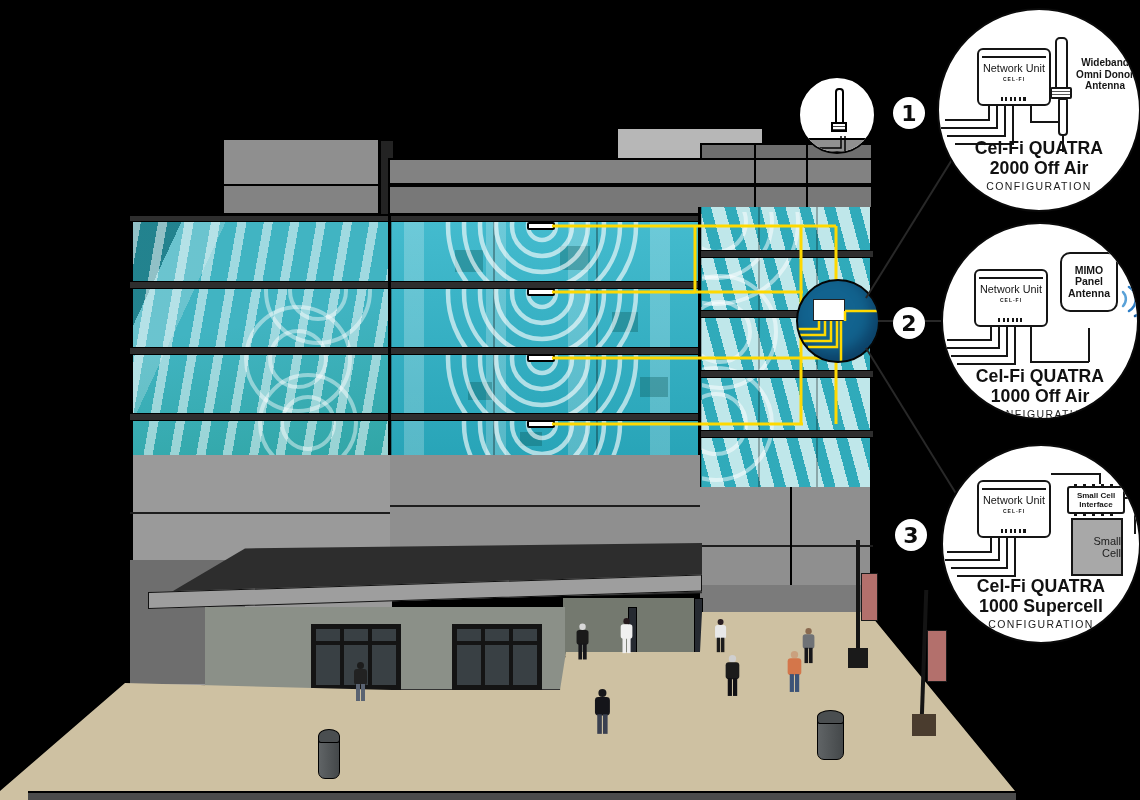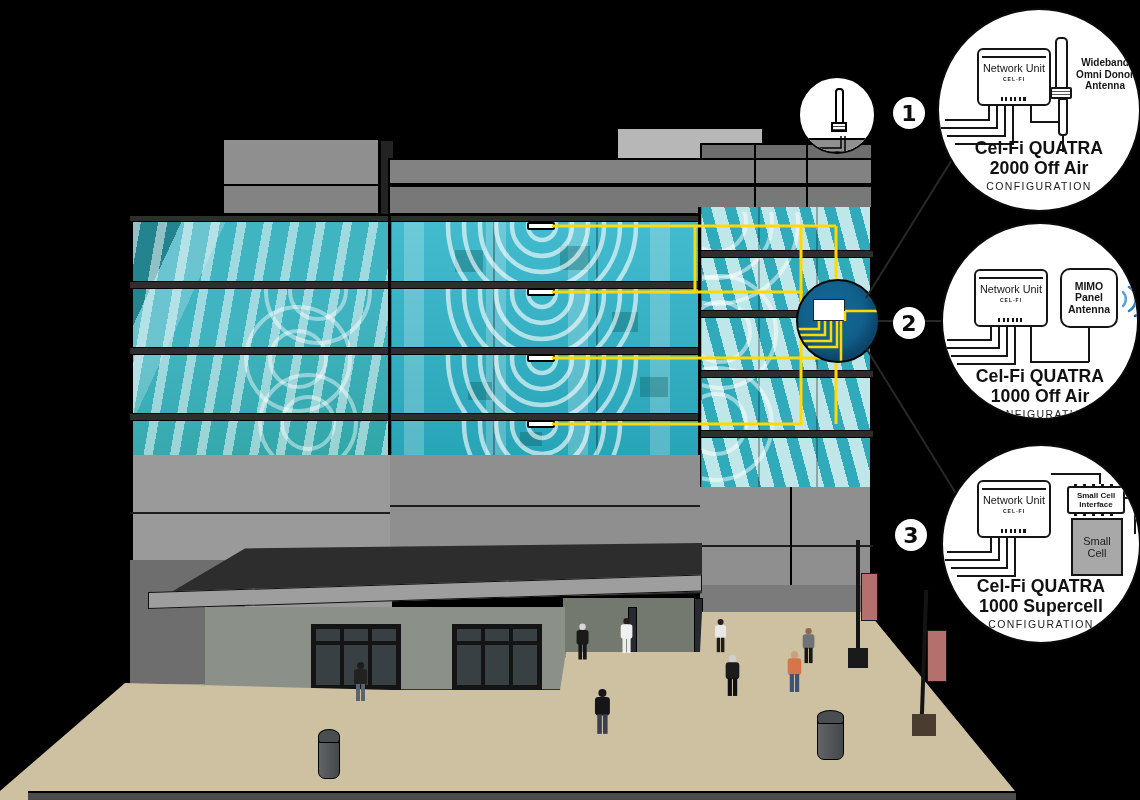--- a/index.html
+++ b/index.html
@@ -417,21 +417,21 @@
           <path d="M64,103 V132 H8"></path>
           <path d="M72,103 V140 H14"></path>
         <path d="M88,103 V138 H146"></path>
           <path d="M146,104 V138"></path>
       </g>
     </svg>
     <div class="nu" style="left:31px;top:45px;">
       <div class="nu-label">Network Unit</div>
       <div class="nu-brand">CEL-FI</div>
     </div>
-    <div class="mimo" style="left:117px;top:44px;">
+    <div class="mimo" style="left:117px;top:28px;">
       <div class="peripheral-label">MIMO Panel Antenna</div>
     </div>
     <svg width="26" height="40" viewBox="0 0 26 40" style="position:absolute;left:177px;top:56px;">
       <g fill="none" stroke-linecap="round">
         <path d="M3,12 A10,10 0 0 1 3,26" stroke="#5aa2d8" stroke-width="2.5"></path>
         <path d="M9,7 A14,14 0 0 1 9,31" stroke="#2d7ec6" stroke-width="2.5"></path>
         <path d="M15,2 A18,18 0 0 1 15,36" stroke="#155a9e" stroke-width="2.5"></path>
       </g>
     </svg>
     <div class="title" style="top:142px;">
@@ -453,21 +453,21 @@
       </g>
     </svg>
     <div class="nu" style="left:34px;top:34px;">
       <div class="nu-label">Network Unit</div>
       <div class="nu-brand">CEL-FI</div>
     </div>
     <div class="sci" style="left:124px;top:40px;">
       <div class="peripheral-label" style="text-align:center;">Small Cell Interface</div>
     </div>
     <div class="sc" style="left:128px;top:72px;">
-      <div class="peripheral-label" style="text-align:center;">Small Cell</div>
+      <div class="peripheral-label" style="text-align:right;">Small Cell</div>
     </div>
     <div class="title" style="top:130px;">
       <span class="t-line">Cel-Fi QUATRA</span>
       <span class="t-line">1000 Supercell</span>
       <span class="t-config">CONFIGURATION</span>
     </div>
   </div>
 
 </div>
 

